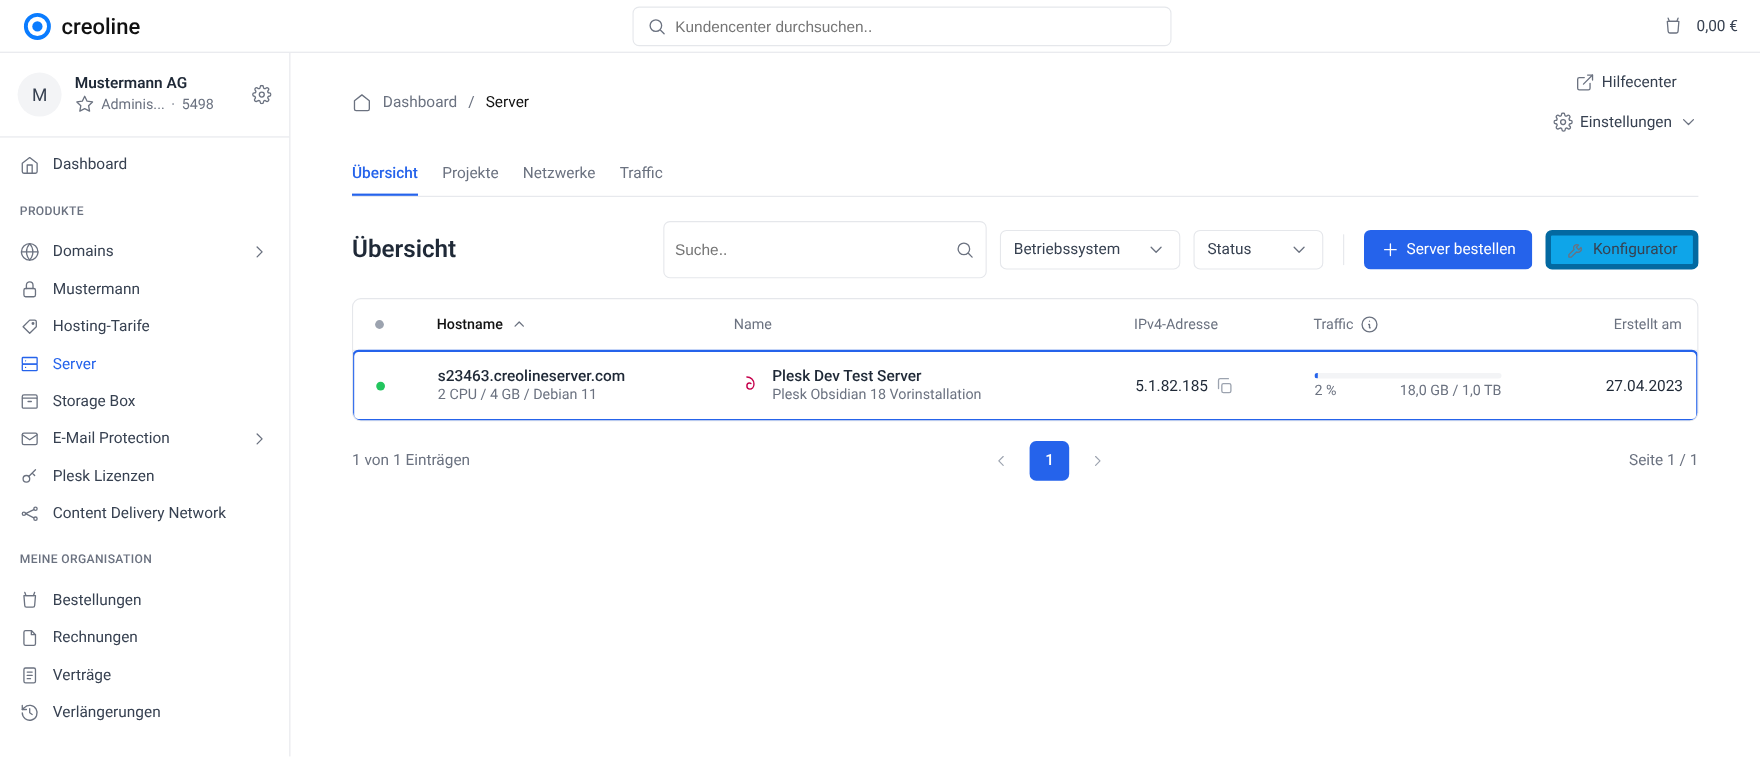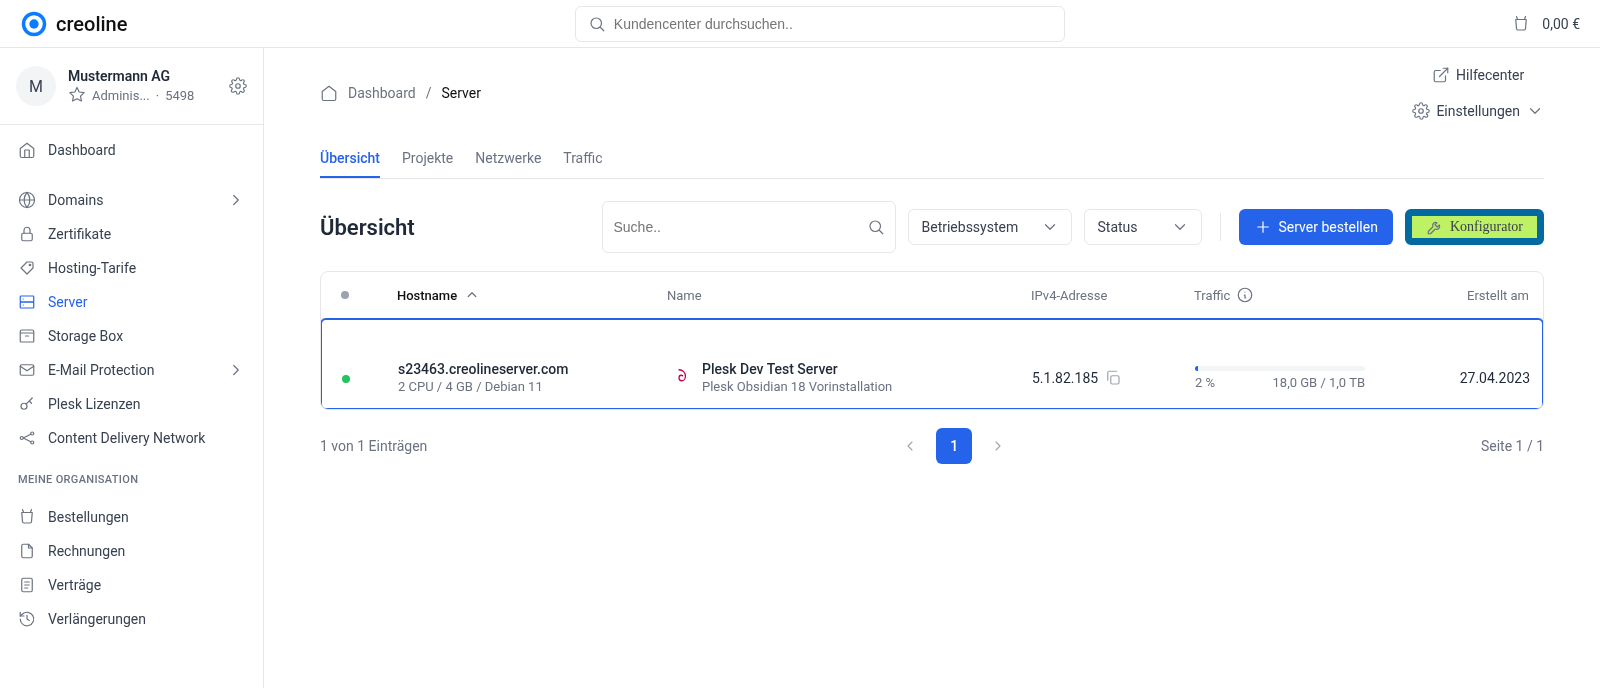--- a/index.html
+++ b/index.html
@@ -54,31 +54,31 @@
 .content-head { display: flex; align-items: center; gap: 12px; margin-bottom: 18px; }
 .page-title { font-size: 22px; font-weight: 600; flex: 0 0 auto; margin-right: auto; }
 .filter-input { display: flex; align-items: center; width: 294px; height: 52px; border: 1px solid #e5e7eb; border-radius: 6px; padding: 0 10px; gap: 8px; }
 .filter-input input { flex: 1; border: none; outline: none; font-size: 14px; }
 .select { display: flex; align-items: center; justify-content: space-between; height: 36px; border: 1px solid #e5e7eb; border-radius: 6px; padding: 0 12px; font-size: 14px; color: #374151; cursor: pointer; gap: 8px; }
 .select.os { width: 164px; text-align: center; }
 .select.status { width: 118px; }
 .vdiv { width: 1px; height: 28px; background: #e5e7eb; margin: 0 6px; }
 .btn { display: inline-flex; align-items: center; gap: 6px; height: 36px; padding: 0 14px; border-radius: 6px; font-size: 14px; cursor: pointer; border: 1px solid transparent; }
 .btn.primary { background: #2563eb; color: #fff; }
-.btn.secondary { background: #bef264; border: 7px solid #0369a1; color: #374151; font-family: Liberation Serif, serif; }
+.btn.secondary { background: #0ea5e9; border: 5px solid #0369a1; color: #374151; }
 
 .table-card { border: 1px solid #e5e7eb; border-radius: 8px; overflow: hidden; }
 .thead, .trow { display: grid; grid-template-columns: 56px 270px 364px 163px 170px 165px; align-items: center; }
 .thead { padding: 14px 20px; font-size: 13px; color: #6b7280; border-bottom: 1px solid #e5e7eb; }
 .th { display: flex; align-items: center; gap: 6px; }
 .th.sorted { color: #111; font-weight: 500; }
 .right { justify-content: flex-end; text-align: right; }
 
 .trow-wrap { border: 2px solid #2563eb; border-radius: 6px; margin: -1px; }
-.trow { padding: 14px 20px; margin-top: 27px; }
+.trow { padding: 14px 20px; }
 .status-dot { width: 8px; height: 8px; border-radius: 50%; background: #22c55e; display: inline-block; }
 .cell-stack .line1 { font-weight: 500; }
 .cell-stack .line2 { font-size: 13px; color: #6b7280; margin-top: 2px; }
 .os-cell { display: flex; align-items: center; gap: 12px; }
 .os-icon { width: 22px; height: 22px; display: flex; align-items: center; justify-content: center; }
 .ip-cell { display: flex; align-items: center; gap: 6px; }
 .copy-icon { color: #9ca3af; cursor: pointer; }
 .traffic-cell { display: flex; flex-direction: column; gap: 4px; }
 .progress { width: 170px; height: 5px; background: #f3f4f6; border-radius: 3px; overflow: hidden; }
 .progress .bar { height: 100%; background: #2563eb; }
@@ -157,20 +157,21 @@
           <span class="icon">
               <svg viewBox="0 0 24 24">
                 <path d="M3 10l9-7 9 7v10a2 2 0 0 1-2 2H5a2 2 0 0 1-2-2z"></path>
                 <path d="M9 22V12h6v10"></path>
               </svg>
             </span>
           <span>Dashboard</span>
         </div>
       </div>
 
+      <div class="nav-header">PRODUKTE</div>
       <div class="nav-section">
         <div class="nav-item">
           <span class="icon">
               <svg viewBox="0 0 24 24">
                 <circle cx="12" cy="12" r="10"></circle>
                 <path d="M2 12h20M12 2a15 15 0 0 1 0 20M12 2a15 15 0 0 0 0 20"></path>
               </svg>
             </span>
           <span>Domains</span>
           <span class="spacer"></span>
@@ -180,21 +181,21 @@
               </svg>
             </span>
         </div>
         <div class="nav-item">
           <span class="icon">
               <svg viewBox="0 0 24 24">
                 <rect x="5" y="11" width="14" height="10" rx="2"></rect>
                 <path d="M8 11V7a4 4 0 0 1 8 0v4"></path>
               </svg>
             </span>
-          <span>Zertifikate</span>
+          <span>Mustermann</span>
         </div>
         <div class="nav-item">
           <span class="icon">
               <svg viewBox="0 0 24 24">
                 <path d="M20 12l-8 8-8-8 8-8h6a2 2 0 0 1 2 2z"></path>
                 <circle cx="16" cy="8" r="1"></circle>
               </svg>
             </span>
           <span>Hosting-Tarife</span>
         </div>

